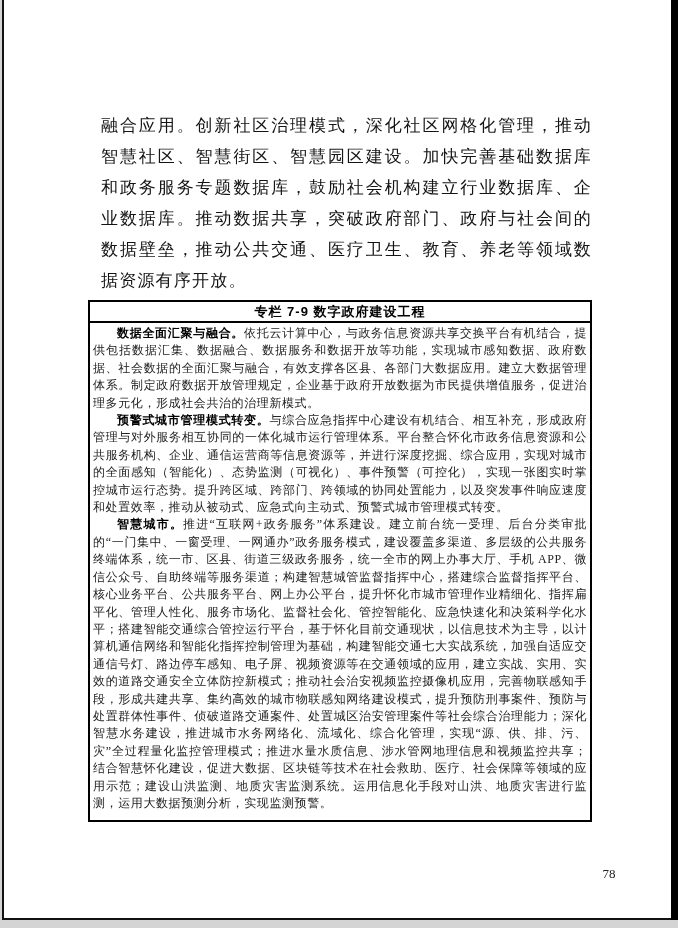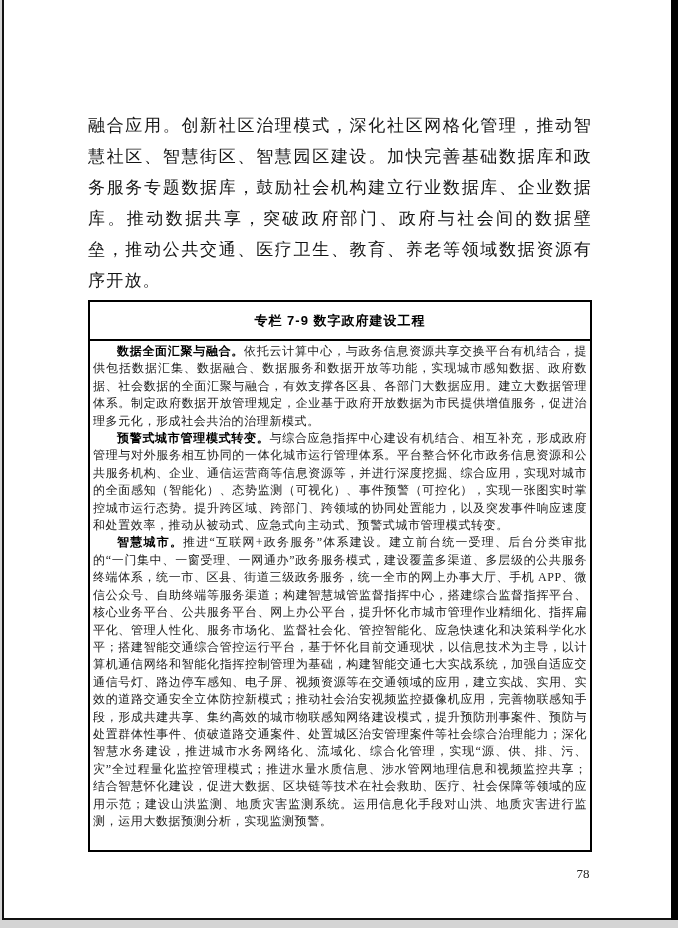--- a/index.html
+++ b/index.html
@@ -22,50 +22,50 @@
   .edge-bottom-black{ position: absolute; left: 2px; bottom: 8px; width: 669px; height: 2px; background: #111; }
 
   .content {
     position: absolute;
     left: 88px;
     top: 110px;
     width: 504px;
   }
 
   .intro {
-    margin: 0 0 4px 0;
+    margin: 0 0 4px 13px;
     font-size: 17px;
     line-height: 31px;
     letter-spacing: 1.2px;
     text-align: justify;
     text-justify: inter-character;
     color: #141414;
   }
 
   .feature-box {
     box-sizing: border-box;
     width: 504px;
     border: 2px solid #000;
     background: #fff;
   }
 
   .box-title {
     text-align: center;
     font-weight: bold;
     font-size: 13px;
     line-height: 17px;
-    padding: 10px 0;
+    padding: 1px 0;
     letter-spacing: 1px;
     border-bottom: 2px solid #000;
     font-family: "Liberation Sans", sans-serif;
     color: #000;
   }
 
   .box-body {
-    padding: 2px 3px 20px 3px;
+    padding: 2px 3px 8px 3px;
     font-size: 12px;
     line-height: 17.4px;
     letter-spacing: 0.6px;
     text-align: justify;
     text-justify: inter-character;
     color: #222;
   }
 
   .box-body p {
     margin: 0;
@@ -73,21 +73,21 @@
   }
 
   .box-body .lead {
     font-weight: bold;
     font-family: "Liberation Sans", sans-serif;
     color: #000;
   }
 
   .page-number {
     position: absolute;
-    left: 563px;
+    left: 589px;
     top: 866px;
     width: 40px;
     text-align: center;
     font-size: 13px;
     color: #222;
     font-family: "Liberation Serif", serif;
   }
 </style>
 </head>
 <body>

